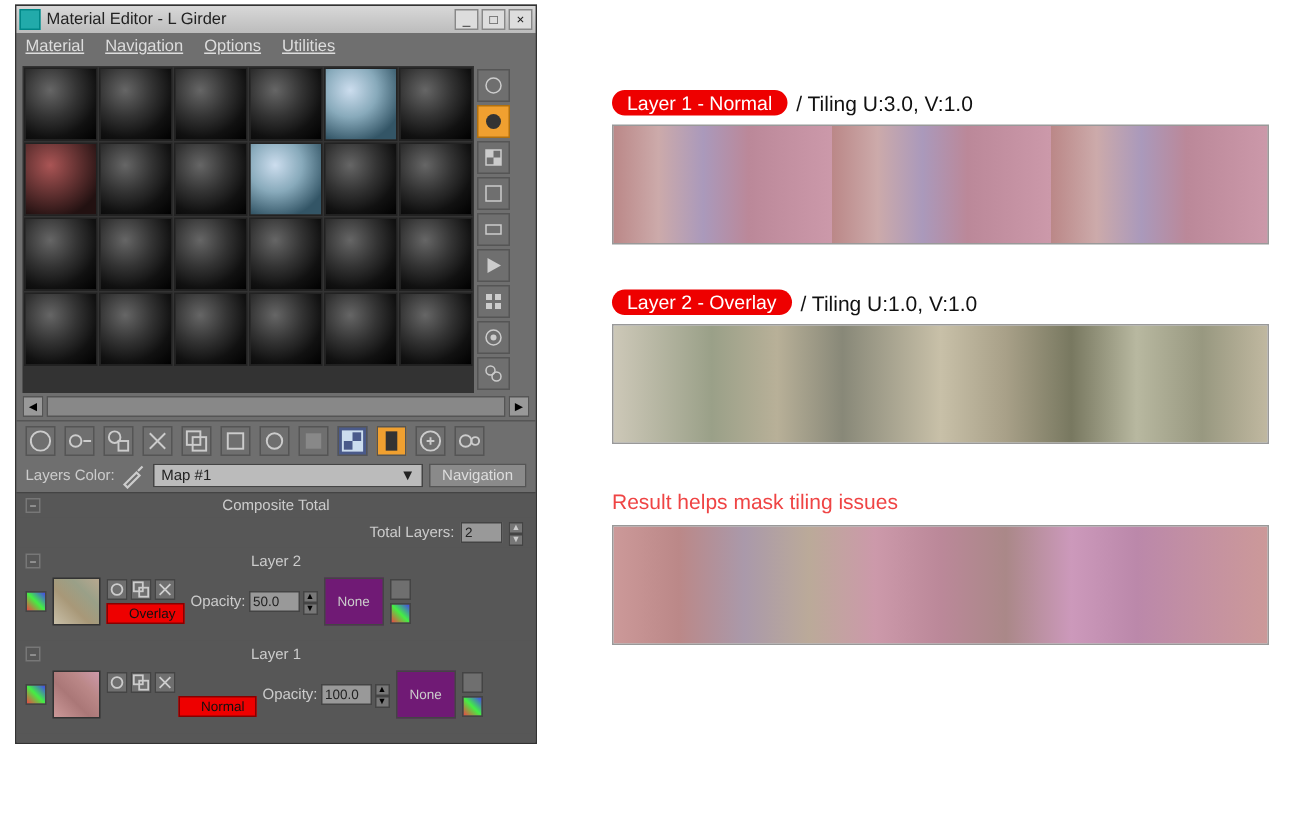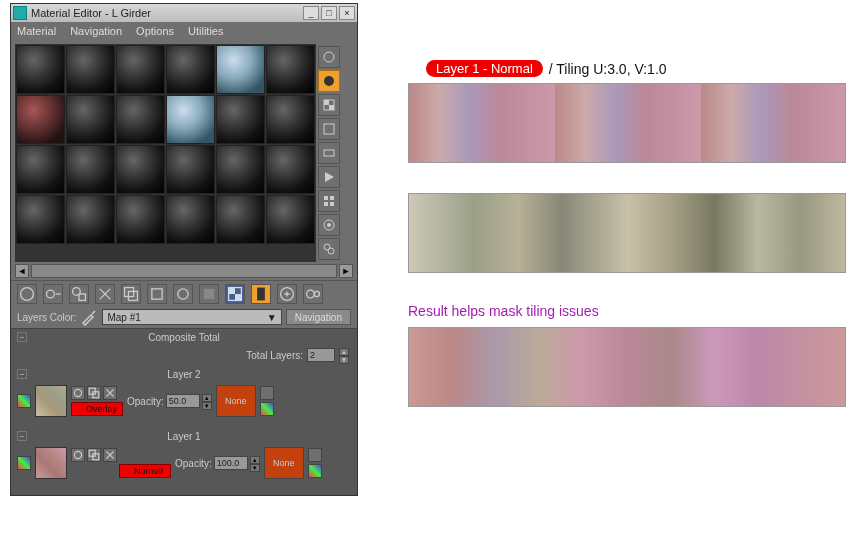--- a/index.html
+++ b/index.html
@@ -3,21 +3,21 @@
 <meta charset="utf-8">
 <style>
 * { box-sizing: border-box; margin: 0; padding: 0; font-family: Tahoma, Arial, sans-serif; }
 body { background: #fff; width: 860px; height: 549px; position: relative; }
 .window { position: absolute; left: 10px; top: 3px; width: 348px; background: #6f6f6f; border: 1px solid #333; }
 .titlebar { height: 18px; background: linear-gradient(#d8d8d8,#bcbcbc); display: flex; align-items: center; padding: 0 2px; font-size: 11px; color: #222; }
 .titlebar .appicon { width: 14px; height: 14px; background: #2aa; border: 1px solid #088; margin-right: 4px; }
 .titlebar .spacer { flex: 1; }
 .winbtn { width: 16px; height: 14px; background: #ddd; border: 1px solid #888; margin-left: 2px; font-size: 9px; display:flex;align-items:center;justify-content:center;cursor:default;}
 .menubar { height: 18px; background: #6f6f6f; display: flex; align-items: center; padding: 0 6px; gap: 14px; font-size: 11px; color: #ddd; }
-.menubar span { cursor: default; }
+.menubar span { cursor: default; text-decoration: underline; }
 .matarea { display: flex; background: #6f6f6f; padding: 4px 2px 2px 4px; }
 .matgrid { display: grid; grid-template-columns: repeat(6,49px); grid-template-rows: repeat(4,49px); gap: 1px; background:#333; padding:1px;}
 .matslot { width: 49px; height: 49px; background: radial-gradient(circle at 35% 30%, #666 0%, #333 40%, #111 70%, #000 100%); border:1px solid #222; position:relative; cursor:pointer;}
 .matslot.blue { background: radial-gradient(circle at 35% 30%, #cde 0%, #8ab 40%, #356 80%); }
 .matslot.red { background: radial-gradient(circle at 35% 30%, #a55 0%, #633 40%, #211 80%); }
 .sidetools { display:flex; flex-direction:column; gap:2px; padding:2px; }
 .stbtn { width:22px; height:22px; background:#6f6f6f; border:1px solid #555; display:flex;align-items:center;justify-content:center; cursor:pointer;}
 .stbtn.active { background:#f0a030; border-color:#b07010;}
 .stbtn svg { width:14px; height:14px; }
 .scrollrow { display:flex; align-items:center; background:#6f6f6f; padding:0 4px 2px 4px; }
@@ -43,29 +43,29 @@
 .layerhdr .collapse { position:absolute; left:0; width:10px; height:10px; background:#575757; border:1px solid #777; font-size:8px; display:flex;align-items:center;justify-content:center;cursor:pointer;}
 .layerbody { display:flex; align-items:center; gap:4px; padding:4px 0;}
 .thumbbtn { width:14px; height:14px; background:#6f6f6f; border:1px solid #444; cursor:pointer; display:flex;align-items:center;justify-content:center;}
 .texthumb { width:32px; height:32px; border:1px solid #333; cursor:pointer;}
 .t-overlay { background: linear-gradient(45deg,#c8bfa8,#a89878 40%,#9aa088 70%,#b8a890);}
 .t-normal { background: linear-gradient(45deg,#c99,#a77 40%,#b88 70%,#c9a);}
 .minibtns { display:flex; flex-direction:column; gap:2px;}
 .minirow { display:flex; gap:2px;}
 .oplabel { font-size:10px; color:#ccc; }
 .modebox { width:52px; height:14px; background:#e00; border:1px solid #800; font-size:9px; color:#111; padding:0 14px; display:flex;align-items:center;cursor:pointer;}
-.nonebox { width:40px; height:32px; background:#c2410c; border:1px solid #444; font-size:9px; color:#ccc; display:flex;align-items:center;justify-content:center;cursor:pointer;}
+.nonebox { width:40px; height:32px; background:#701a75; border:1px solid #444; font-size:9px; color:#ccc; display:flex;align-items:center;justify-content:center;cursor:pointer;}
 .rightcol { position:absolute; left:408px; top:60px; width:438px; font-family: 'Century Gothic', Futura, Arial, sans-serif; }
 .labelrow { font-size:14px; color:#111; margin-bottom:6px; display:flex; align-items:center; gap:6px;}
-.pill { background:#e00; color:#fff; padding:1px 10px; border-radius:9px; font-size:13px;margin-left:18px;}
+.pill { background:#e00; color:#fff; padding:1px 10px; border-radius:9px; font-size:13px;}
 .strip { width:438px; height:80px; border:1px solid #999; margin-bottom:30px; }
 .strip1 { background: repeating-linear-gradient(90deg, #b88 0px, #caa 30px, #a9b 60px, #b89 90px, #c9a 146px), linear-gradient(#baa,#a89);}
 .strip2 { background: linear-gradient(90deg, #cdc8b8 0%, #9aa088 15%, #b8b098 25%, #888878 35%, #c8c0a8 50%, #a8a088 60%, #787860 70%, #b8b8a0 80%, #989880 90%, #c0b8a0 100%);}
 .strip3 { background: linear-gradient(90deg, #c99 0%, #b88 10%, #a9a 20%, #ba9 30%, #c9a 40%, #b89 50%, #a88 60%, #c9b 70%, #b8a 80%, #c99 100%);}
-.resultlbl { font-size:14px; color:#a21caf; margin-bottom:8px;}
+.resultlbl { font-size:14px; color:#ef4444; margin-bottom:8px;}
 </style>
 </head>
 <body>
 
 <div class="window">
   <div class="titlebar">
     <div class="appicon"></div>
     <span>Material Editor - L Girder</span>
     <div class="spacer"></div>
     <div class="winbtn">_</div>
@@ -377,17 +377,21 @@
   </div>
 </div>
 
 <div class="rightcol">
   <div class="labelrow">
     <span class="pill">Layer 1 - Normal</span>
     <span>/ Tiling U:3.0, V:1.0</span>
   </div>
   <div class="strip strip1"></div>
 
+  <div class="labelrow">
+    <span class="pill">Layer 2 - Overlay</span>
+    <span>/ Tiling U:1.0, V:1.0</span>
+  </div>
   <div class="strip strip2"></div>
 
   <div class="resultlbl">Result helps mask tiling issues</div>
   <div class="strip strip3"></div>
 </div>
 
 </body></html>

